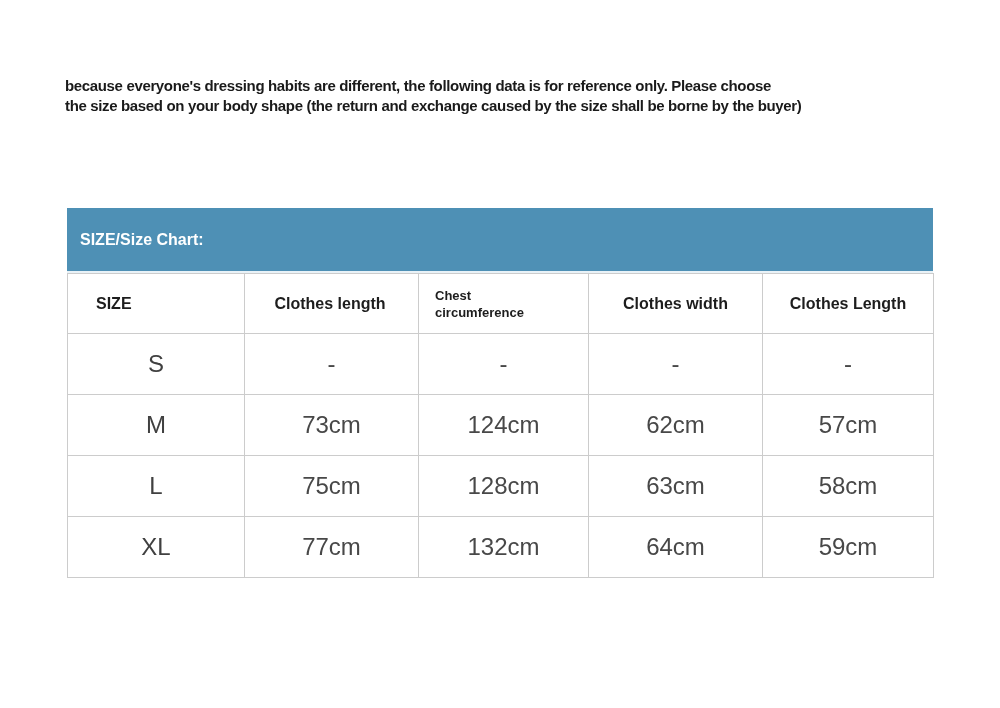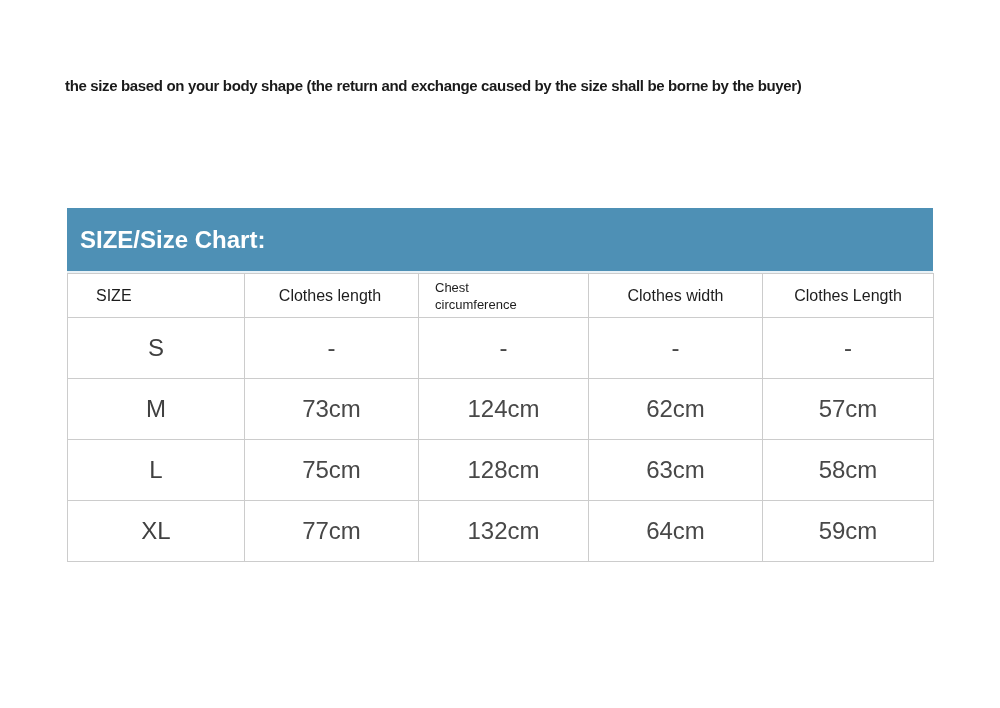--- a/index.html
+++ b/index.html
@@ -38,38 +38,38 @@
   }
   .band {
     height: 65px;
     background: #4E90B5;
     display: flex;
     align-items: center;
     border-bottom: 2px solid #e9f2f7;
   }
   .band-title {
     color: #ffffff;
-    font-size: 24px;
+    font-size: 16px;
     font-weight: bold;
     padding-left: 13px;
   }
   table {
     width: 866px;
     border-collapse: collapse;
     table-layout: fixed;
     background: #ffffff;
   }
   th, td {
     border: 1px solid #cccccc;
     background: #ffffff;
   }
   th {
-    height: 44px;
+    height: 60px;
     font-size: 16px;
-    font-weight: normal;
+    font-weight: bold;
     color: #1d1d1d;
     text-align: center;
     vertical-align: middle;
   }
   td {
     height: 61px;
     font-size: 24px;
     font-weight: normal;
     color: #484848;
     text-align: center;
@@ -82,20 +82,21 @@
   th.col-3 { width: 174px; }
   th.col-4 { width: 171px; }
 </style>
 </head>
 <body>
 
 <div class="page">
 
   <div class="content">
     <div class="intro">
+      <div class="intro-line">because everyone's dressing habits are different, the following data is for reference only. Please choose</div>
       <div class="intro-line">the size based on your body shape (the return and exchange caused by the size shall be borne by the buyer)</div>
     </div>
   </div>
 
   <div class="chart">
     <div class="band" id="chart-band" style="background: rgb(78, 144, 181);">
       <span class="band-title">SIZE/Size Chart:</span>
     </div>
     <table>
       <thead>

